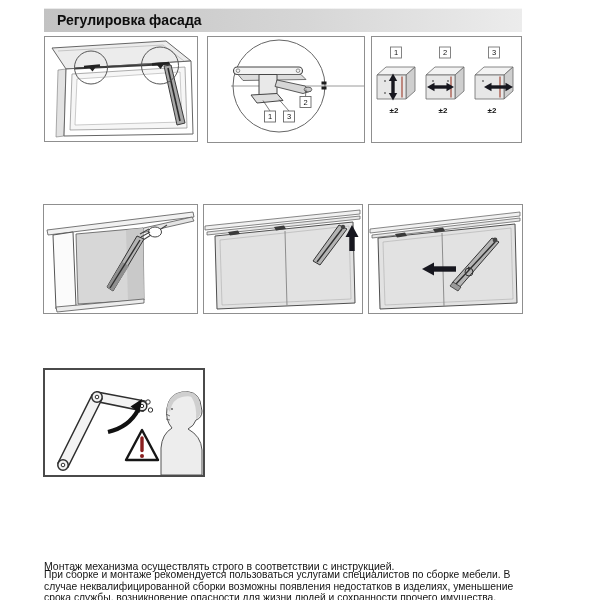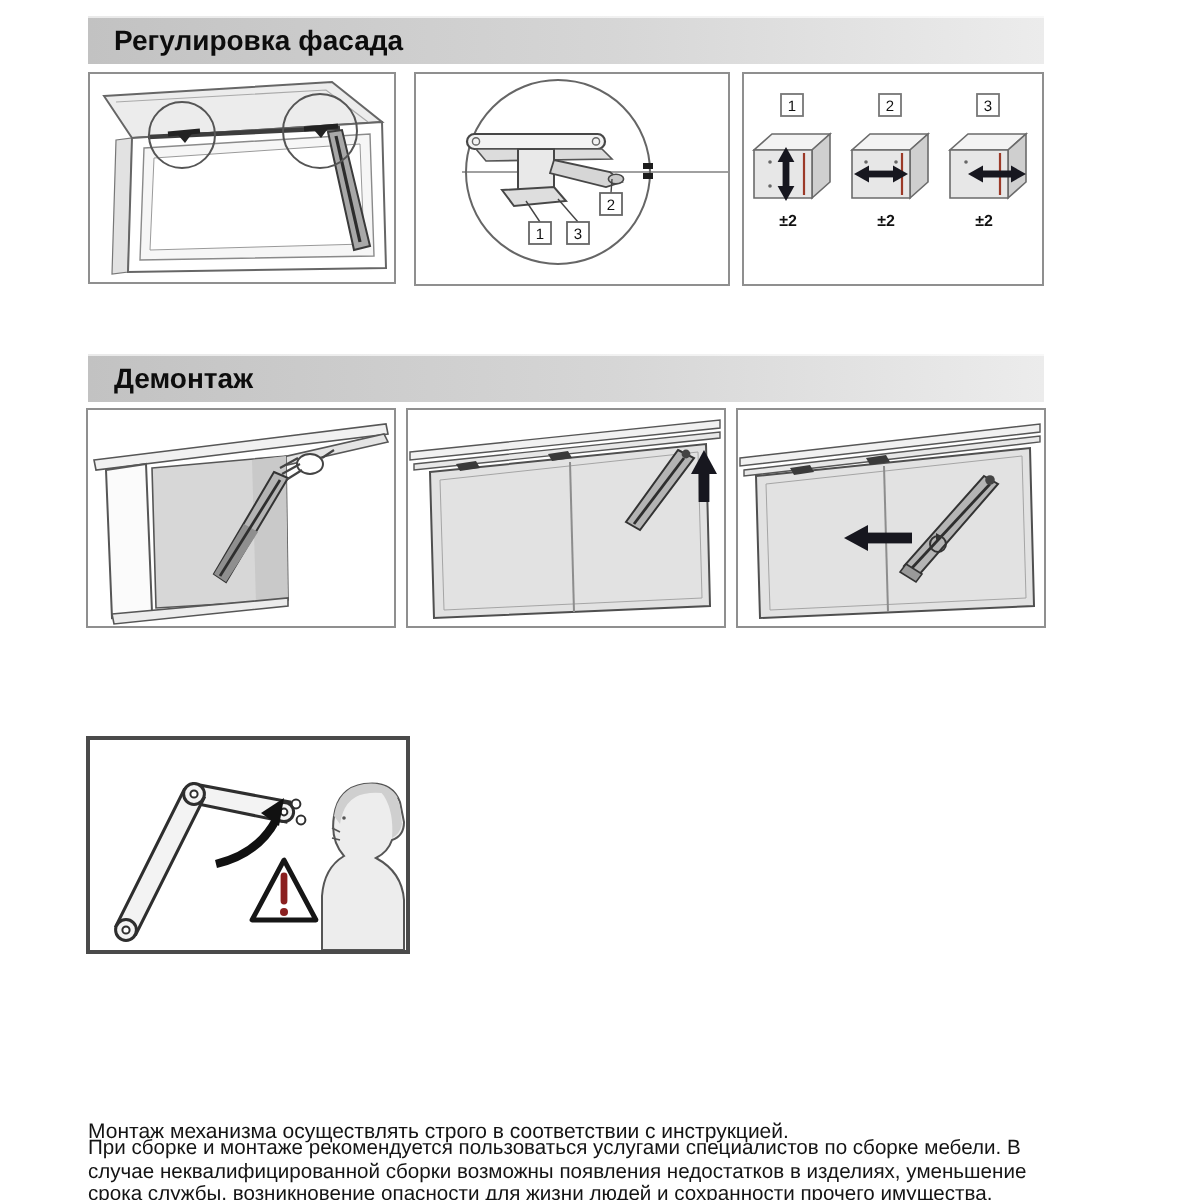--- a/index.html
+++ b/index.html
@@ -138,23 +138,20 @@
           <polygon points="112,50 119.5,45.8 119.5,54.2"></polygon>
           <polygon points="141,50 133.5,45.8 133.5,54.2"></polygon>
         </g>
         <rect x="116.5" y="10" width="11" height="11" fill="#fff" stroke="#777" stroke-width="0.9"></rect>
         <text class="lbl" x="122" y="18.3">3</text>
         <text class="tol" x="120" y="76">±2</text>
       </g>
     </svg>
   </figure>
 
-  <div class="bar bar--removal">
-    <span>Демонтаж</span>
-  </div>
 
   <figure class="panel p-b1">
     <svg viewBox="0 0 153 108">
       <polygon points="3,25 149,7 150,12 4,30" fill="#f1f1f1" stroke="#565656" stroke-width="0.8"></polygon>
       <polygon points="56,33 148,12 150,16 58,37" fill="#e4e4e4" stroke="#565656" stroke-width="0.8"></polygon>
       <polygon points="9,30 29,27 32,101 12,104" fill="#fbfbfb" stroke="#565656" stroke-width="1"></polygon>
       <polygon points="32,29 99,23 100,95 34,99" fill="#d7d7d7" stroke="#565656" stroke-width="0.8"></polygon>
       <polygon points="82,25 99,23 100,95 84,97" fill="#c9c9c9"></polygon>
       <polygon points="12,102 100,94 100,98 13,107" fill="#ececec" stroke="#565656" stroke-width="0.8"></polygon>
       <polygon points="93,31 100,34 69,86 63,82" fill="#b4b4b4" stroke="#333" stroke-width="1"></polygon>

